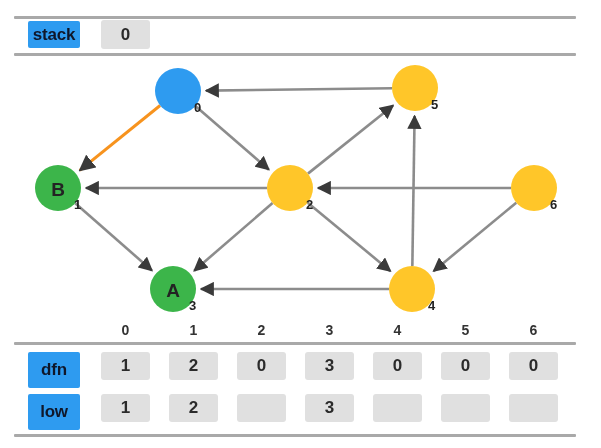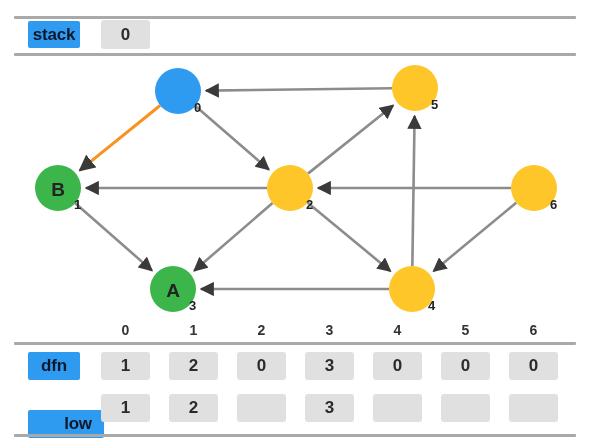--- a/index.html
+++ b/index.html
@@ -110,21 +110,21 @@
     position: absolute;
     top: 4px;
     width: 49px;
     text-align: center;
     font-size: 14px;
     font-weight: bold;
     color: #333333;
   }
   .row-label {
     width: 52px;
-    height: 28px;
+    height: 36px;
   }
   .data-cell {
     width: 49px;
     height: 28px;
   }
 </style>
 </head>
 <body>
 
 <div class="rule" id="rule-top" style="top:16px;"></div>
@@ -208,21 +208,21 @@
   <div class="rule" style="top:24px;"></div>
   <div id="table-rows">
       <div class="label-chip row-label" style="left: 28px; top: 34px;">dfn</div>
       <div class="cell data-cell" style="left: 101px; top: 34px;">1</div>
       <div class="cell data-cell" style="left: 169px; top: 34px;">2</div>
       <div class="cell data-cell" style="left: 237px; top: 34px;">0</div>
       <div class="cell data-cell" style="left: 305px; top: 34px;">3</div>
       <div class="cell data-cell" style="left: 373px; top: 34px;">0</div>
       <div class="cell data-cell" style="left: 441px; top: 34px;">0</div>
       <div class="cell data-cell" style="left: 509px; top: 34px;">0</div>
-      <div class="label-chip row-label" style="left: 28px; top: 92px; padding-left: 24px;">low</div>
+      <div class="label-chip row-label" style="left: 28px; top: 76px;">low</div>
       <div class="cell data-cell" style="left: 101px; top: 76px;">1</div>
       <div class="cell data-cell" style="left: 169px; top: 76px;">2</div>
       <div class="cell data-cell" style="left: 237px; top: 76px;"></div>
       <div class="cell data-cell" style="left: 305px; top: 76px;">3</div>
       <div class="cell data-cell" style="left: 373px; top: 76px;"></div>
       <div class="cell data-cell" style="left: 441px; top: 76px;"></div>
       <div class="cell data-cell" style="left: 509px; top: 76px;"></div>
     </div>
   <div class="rule" style="top:116px;"></div>
 </div>

